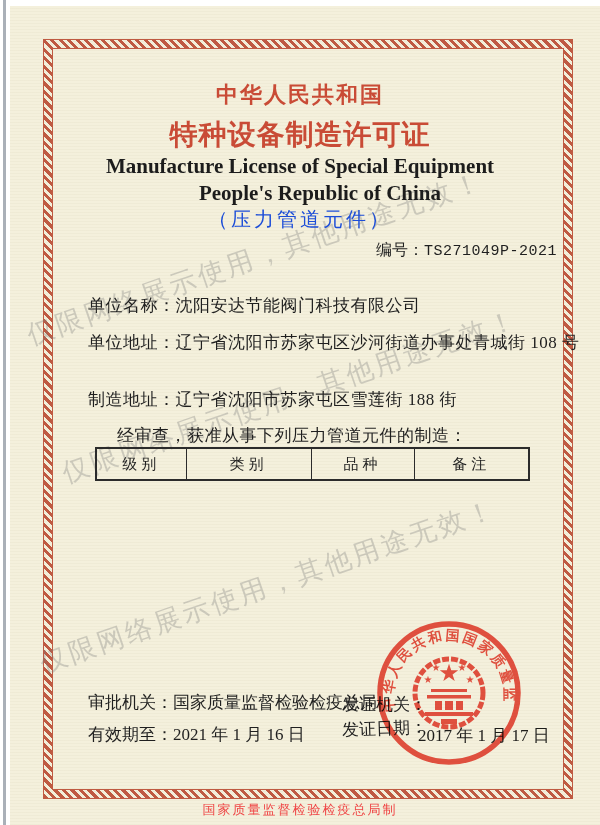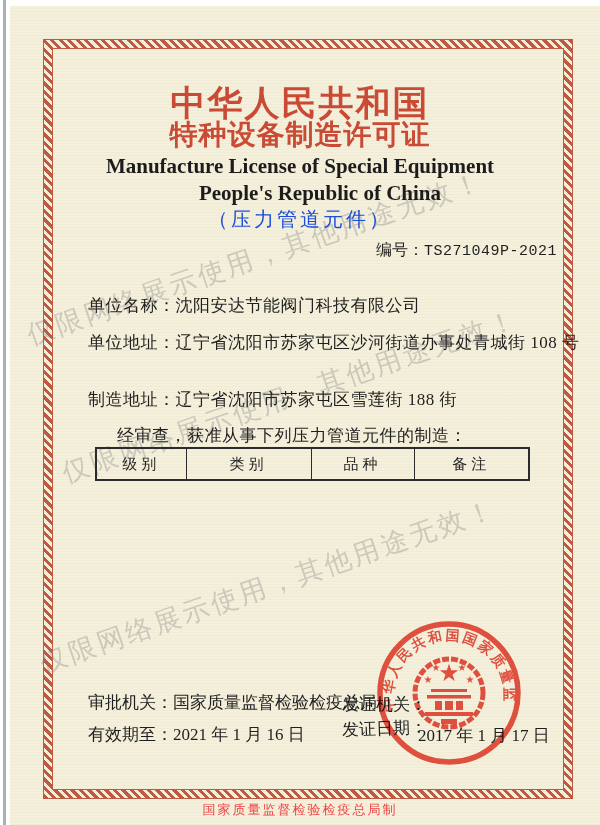--- a/index.html
+++ b/index.html
@@ -21,21 +21,21 @@
     border:8px solid transparent;
     border-image:repeating-linear-gradient(45deg,#bf5a42 0 3px,rgba(191,90,66,0) 3px 6px) 8;
     box-shadow:0 0 0 1px #bf5a42, inset 0 0 0 1px #bf5a42;
   }
   .wm{
     position:absolute;white-space:nowrap;font-size:27px;letter-spacing:3px;
     color:rgba(122,122,122,0.32);transform:rotate(-19deg);
     font-family:"Liberation Sans","DejaVu Sans",sans-serif;
   }
   .t-red{color:#c94b36;font-weight:bold;text-align:center;position:absolute;width:100%;}
-  .t1{top:80px;font-size:35px;letter-spacing:2px;}
+  .t1{top:80px;font-size:22px;letter-spacing:2px;}
   .t2{top:116px;font-size:28px;letter-spacing:1px;}
   .ten{position:absolute;width:100%;text-align:center;font-weight:bold;color:#1c1c1c;font-size:21px;}
   .e1{top:154px;}
   .e2{top:181px;padding-left:20px;}
   .sub{position:absolute;width:100%;text-align:center;top:206px;font-size:20px;letter-spacing:3px;color:#1d4ed8;}
   .licno{position:absolute;left:376px;top:240px;font-size:16px;}
   .licno .num{font-family:"Liberation Mono","DejaVu Sans Mono",monospace;font-size:15px;letter-spacing:0.5px;margin-top:43px;}
   .frow{position:absolute;left:88px;font-size:17px;letter-spacing:0.5px;}
   .f1{top:294px;} .f2{top:331px;} .f3{top:388px;}
   .stmt{position:absolute;left:117px;top:424px;font-size:17px;letter-spacing:0.5px;}

